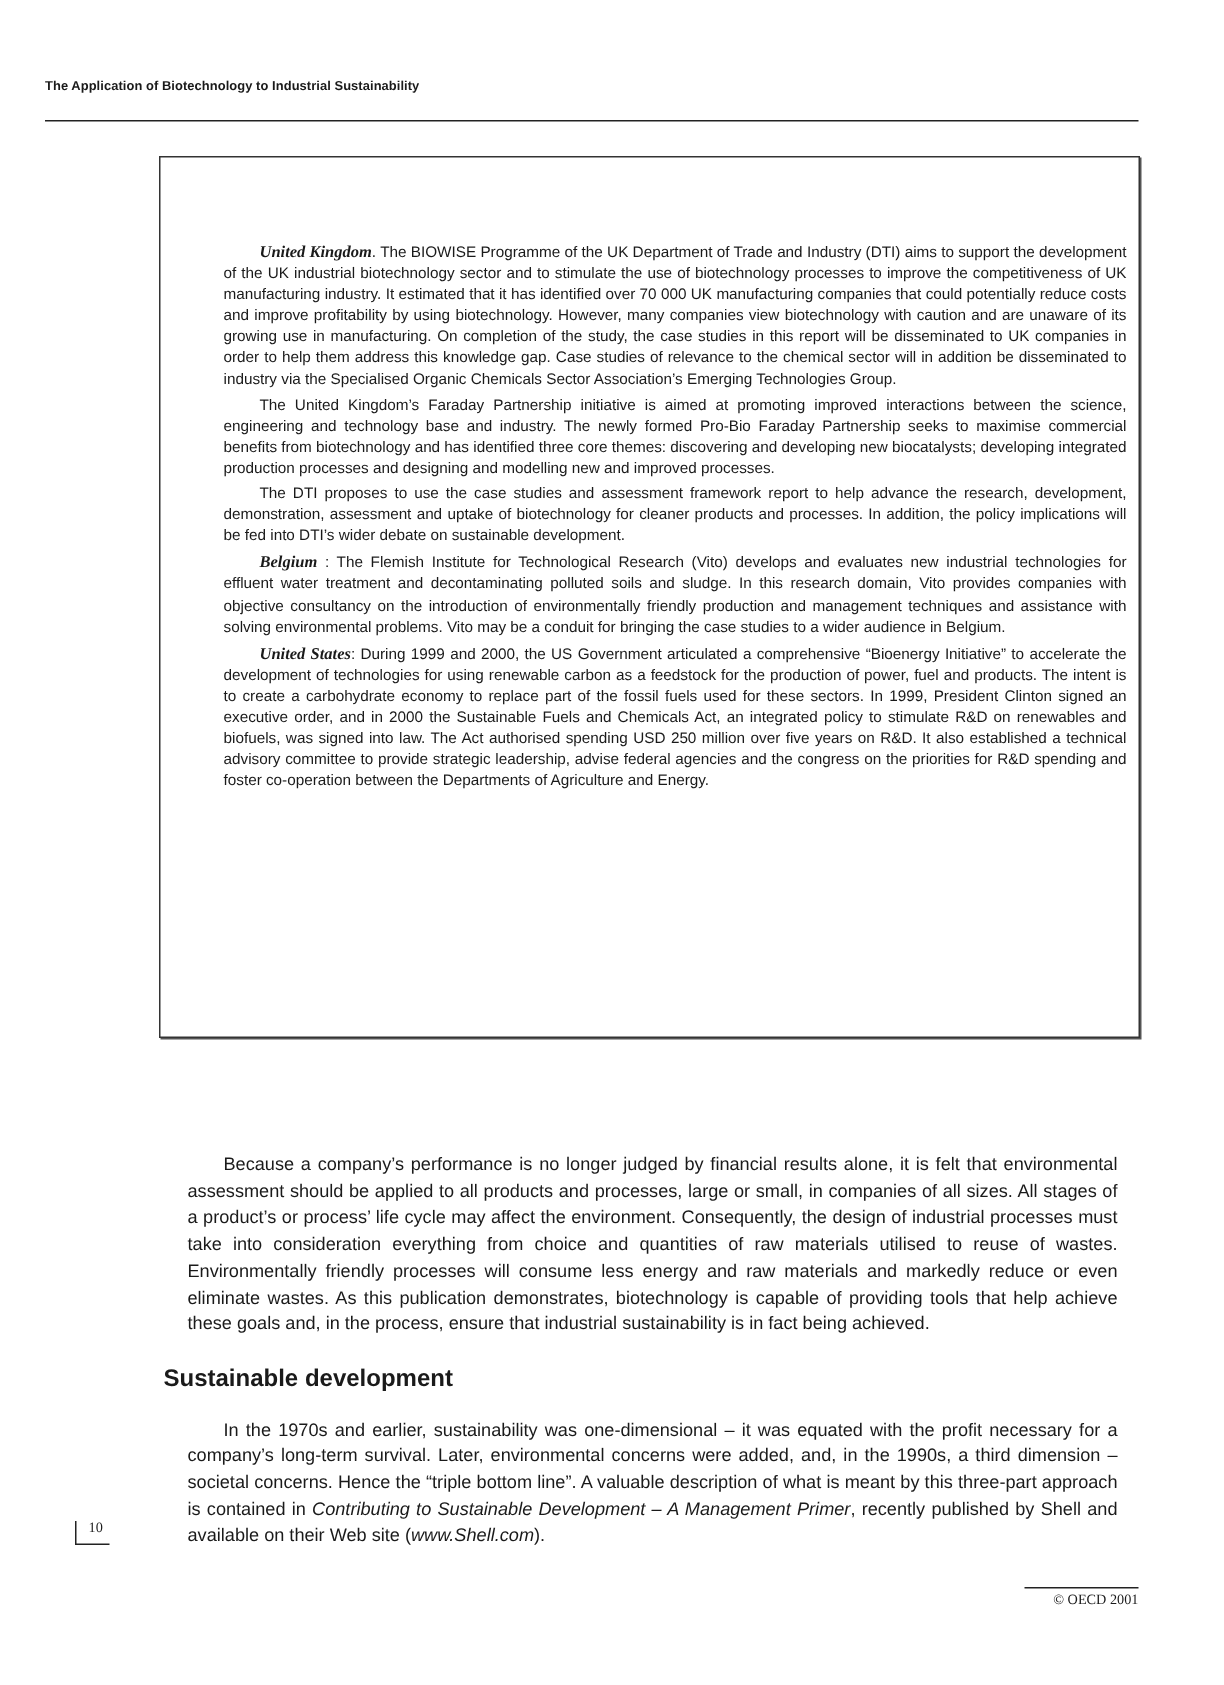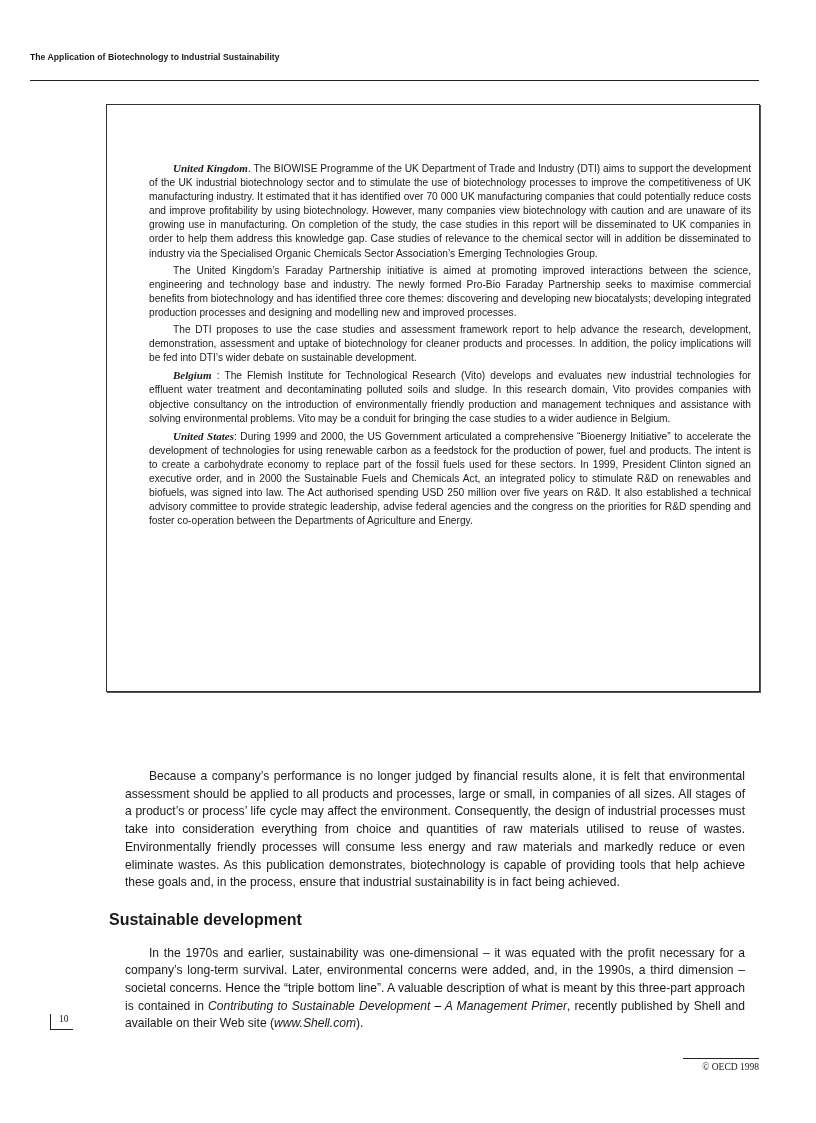--- a/index.html
+++ b/index.html
@@ -69,13 +69,13 @@
 </div>
 
 <div class="main">
   <p>Because a company’s performance is no longer judged by financial results alone, it is felt that environmental assessment should be applied to all products and processes, large or small, in companies of all sizes. All stages of a product’s or process’ life cycle may affect the environment. Consequently, the design of industrial processes must take into consideration everything from choice and quantities of raw materials utilised to reuse of wastes. Environmentally friendly processes will consume less energy and raw materials and markedly reduce or even eliminate wastes. As this publication demonstrates, biotechnology is capable of providing tools that help achieve these goals and, in the process, ensure that industrial sustainability is in fact being achieved.</p>
   <div class="section-head">Sustainable development</div>
   <p><span>In the 1970s and earlier, sustainability was one-dimensional – it was equated with the profit necessary for a company’s long-term survival. Later, environmental concerns were added, and, in the 1990s, a third dimension – societal concerns. Hence the “triple bottom line”. A valuable description of what is meant by this three-part approach is contained in </span><span class="ital">Contributing to Sustainable Development – A Management Primer</span><span>, recently published by Shell and available on their Web site (</span><span class="ital">www.Shell.com</span><span>).</span></p>
 </div>
 
 <div class="page-num">10</div>
 
-<div class="footer">© OECD 1998</div>
+<div class="footer">© OECD 2001</div>
 
 </body></html>

